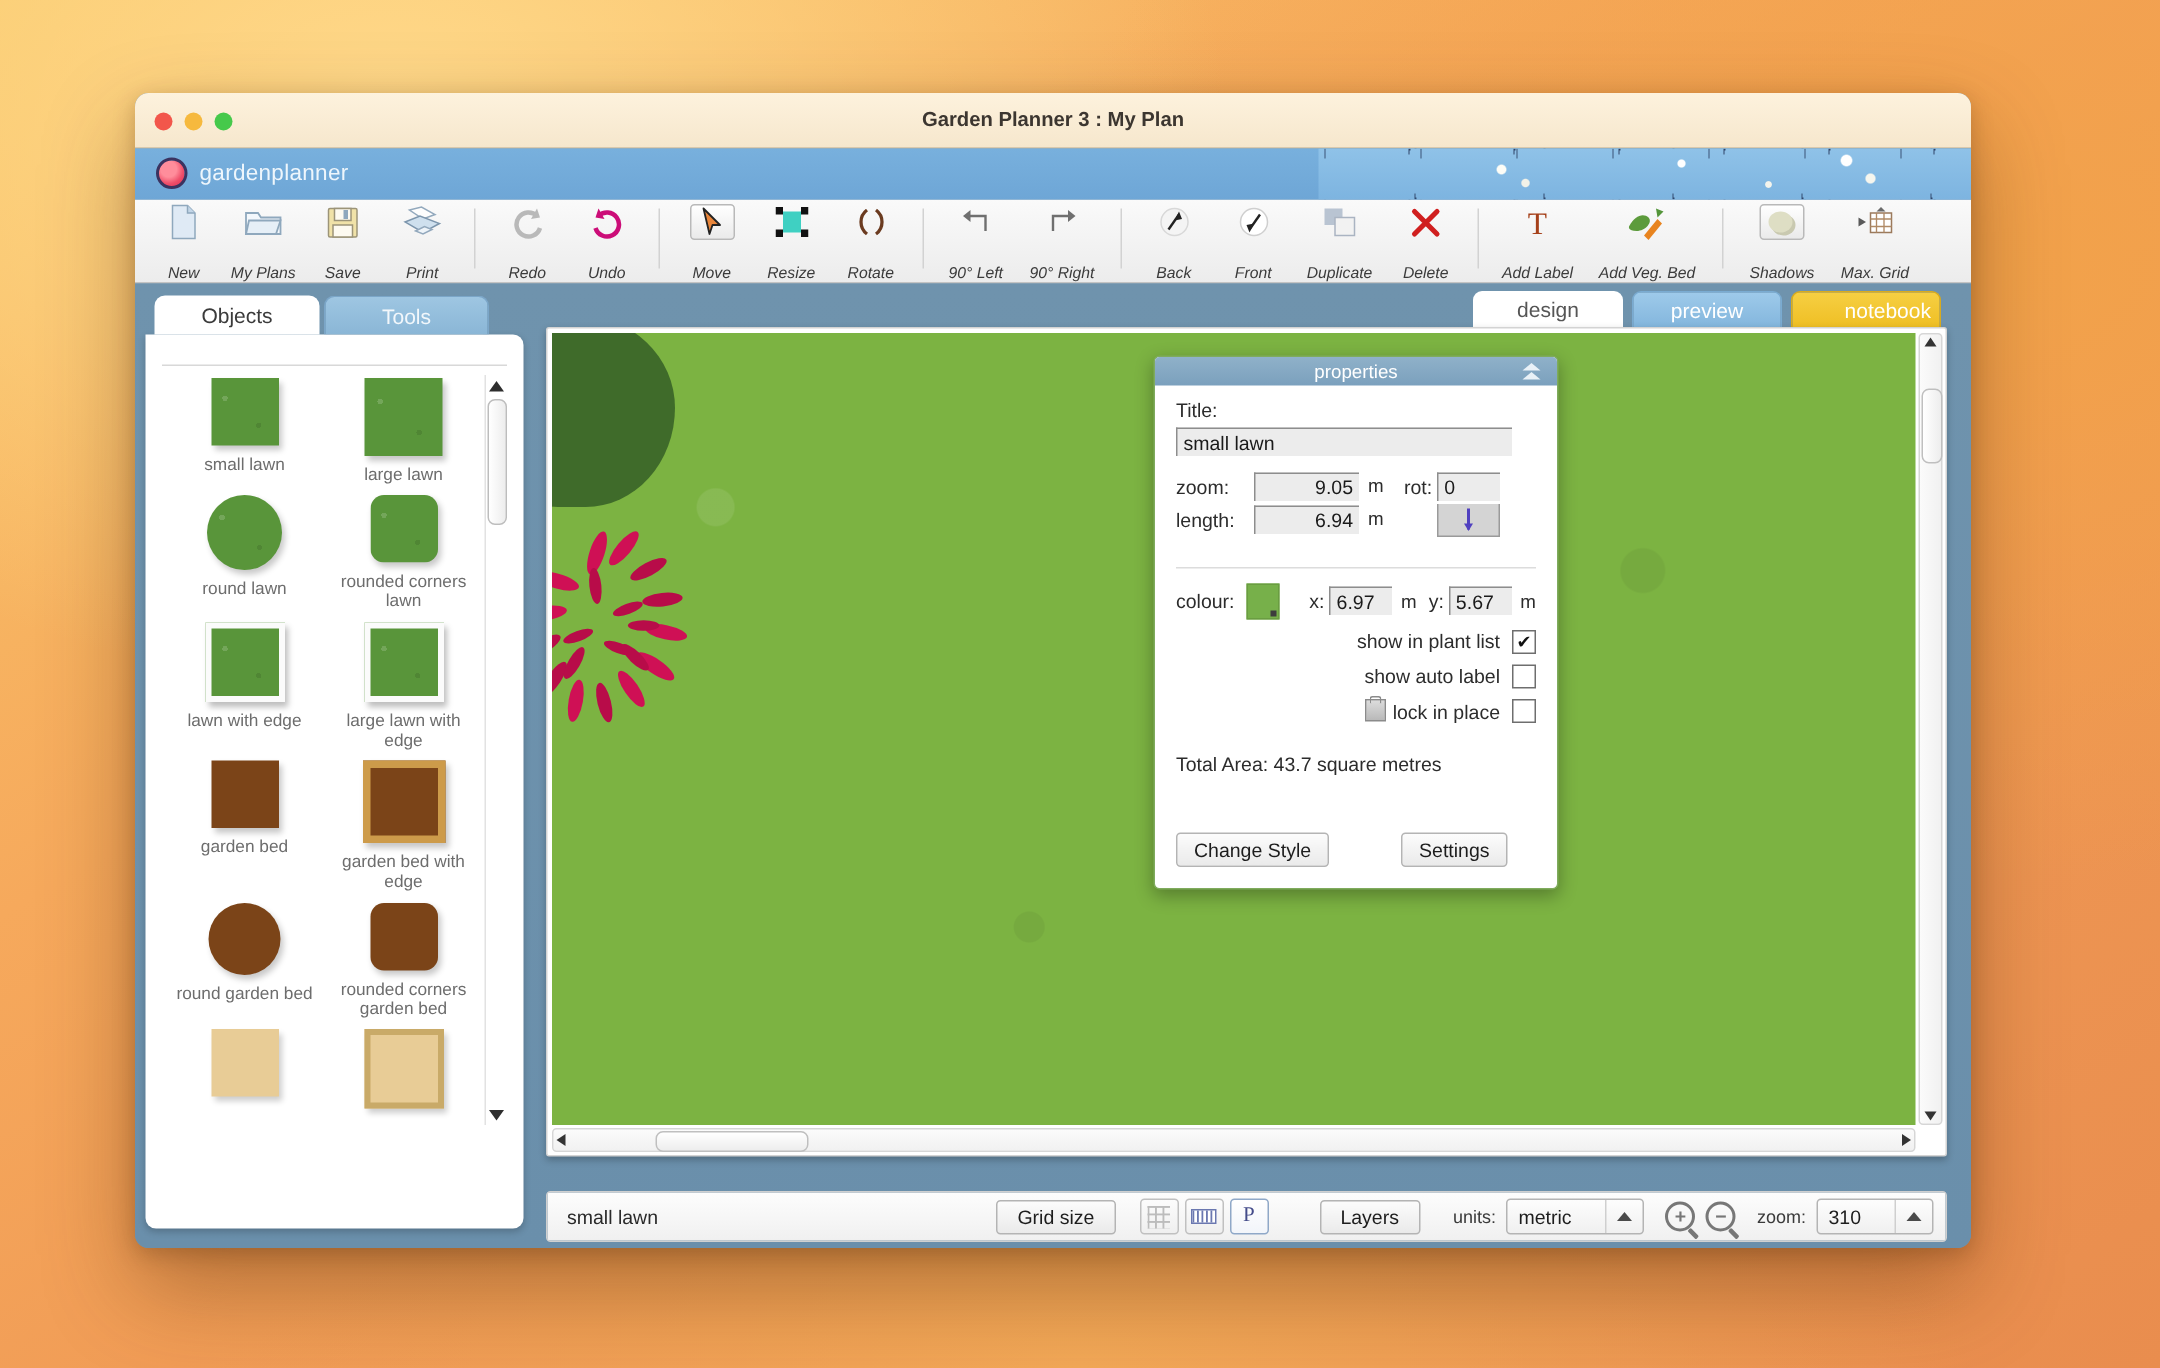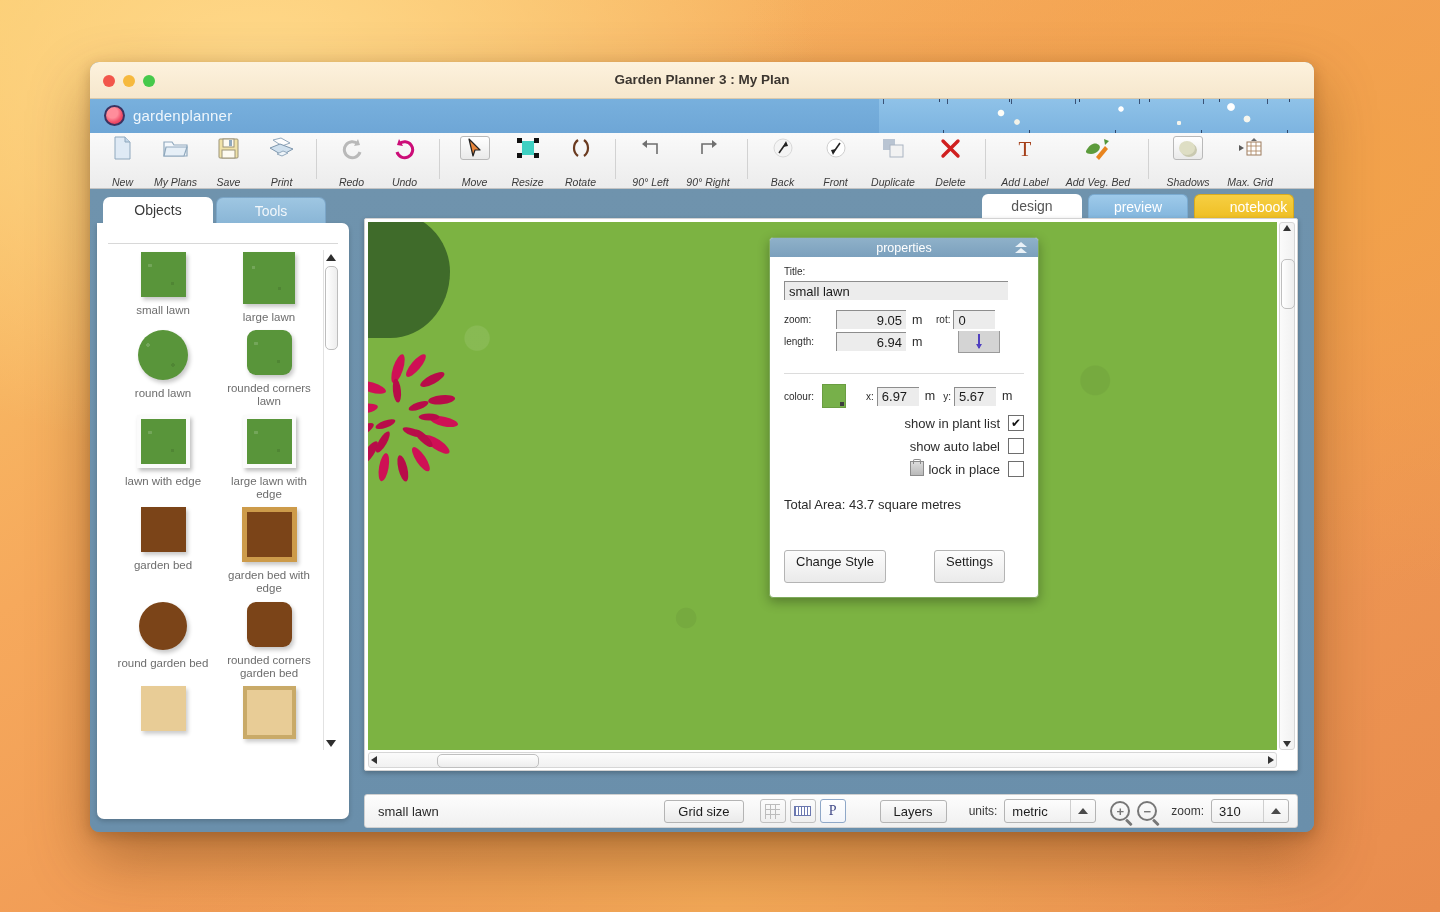--- a/index.html
+++ b/index.html
@@ -268,21 +268,21 @@
     display: flex; align-items: center; justify-content: center;
     position: relative;
     color: #fff; font-size: 12.5px;
   }
   .props-collapse {
     position: absolute; right: 8px; top: 2px; width: 18px; height: 15px;
     display: flex; flex-direction: column; align-items: center; justify-content: center;
   }
   .chev { width:0;height:0;border-left:6px solid transparent;border-right:6px solid transparent;border-bottom:5px solid #e9f1f7; }
   .props-bd { padding: 9px 14px 14px 14px; }
-  .lbl { font-size: 10px; color: #2c2c2c; }
+  .lbl { font-size: 13px; color: #2c2c2c; }
   .field {
     background: #ececec; border: none; border-top: 1px solid #8d8d8d;
     border-left: 1px solid #8d8d8d;
     height: 19px; font-size: 13px; color: #1a1a1a;
     font-family: "Liberation Sans", sans-serif;
     padding: 0 4px; box-sizing: border-box;
     outline: none;
   }
   .title-field { width: 224px; margin-top: 4px; }
   .dimrow { display: flex; align-items: center; margin-top: 3px; }
@@ -332,21 +332,21 @@
     background: linear-gradient(#dcdcdc,#b9b9b9);
     border: 1px solid #8b8b8b; position: relative; vertical-align: -2px;
   }
   .lock-ic::before {
     content:''; position: absolute; left: 2px; top: -3px; width: 6px; height: 4px;
     border: 1px solid #8b8b8b; border-bottom: none; border-radius: 2px 2px 0 0;
   }
   .area { font-size: 13px; color: #2c2c2c; margin-top: 20px; }
   .btnrow { display: flex; gap: 15px; margin-top: 38px; }
   .pbtn {
-    height: 33px; line-height: 21px; text-align: center;
+    height: 23px; line-height: 21px; text-align: center;
     font-size: 13px; color: #1d1d1d;
     background: linear-gradient(#fcfcfc,#eaeaea);
     border: 1px solid #b4b4b4; border-radius: 3px;
     box-sizing: border-box; padding: 0 11px;
   }
 
   
   .statusbar {
     position: absolute; left: 4px; right: 8px; bottom: 6px; height: 34px;
     background: linear-gradient(#fdfdfd,#f0f0f0);

